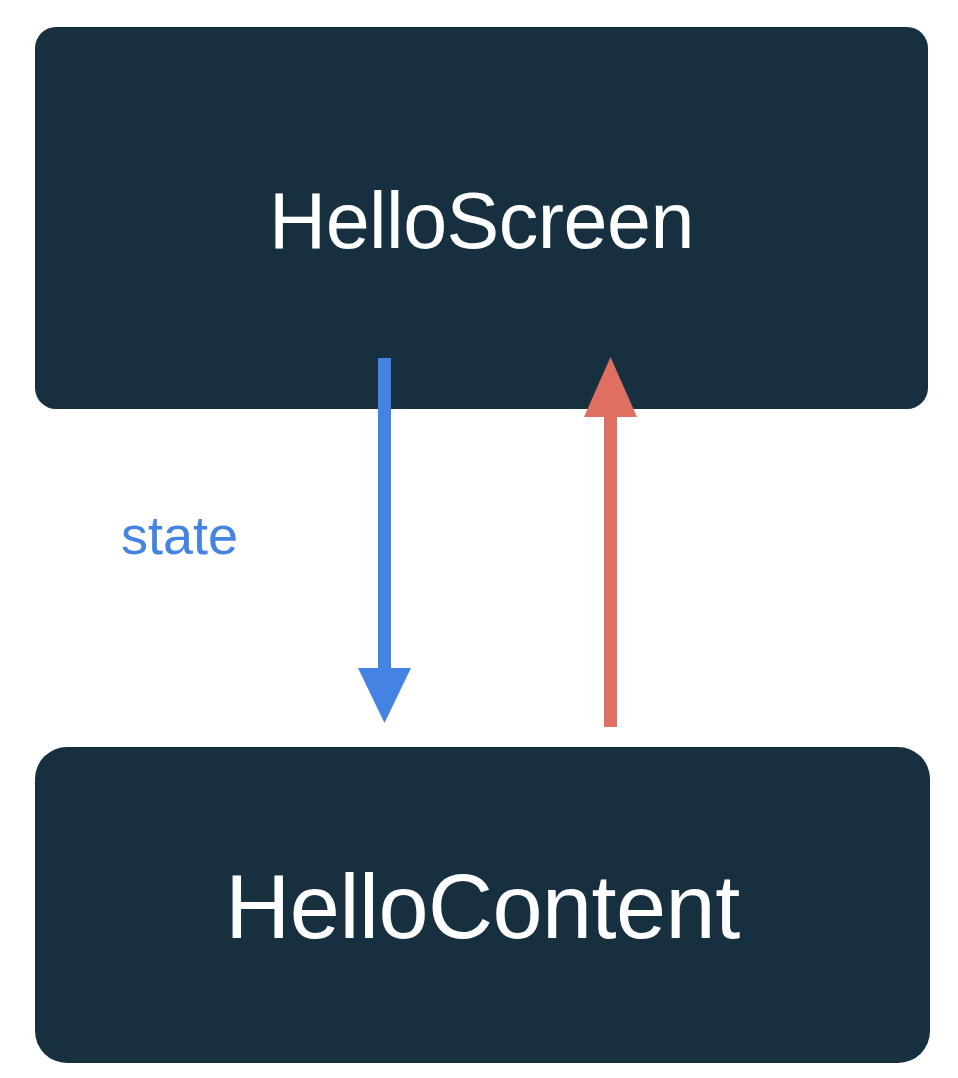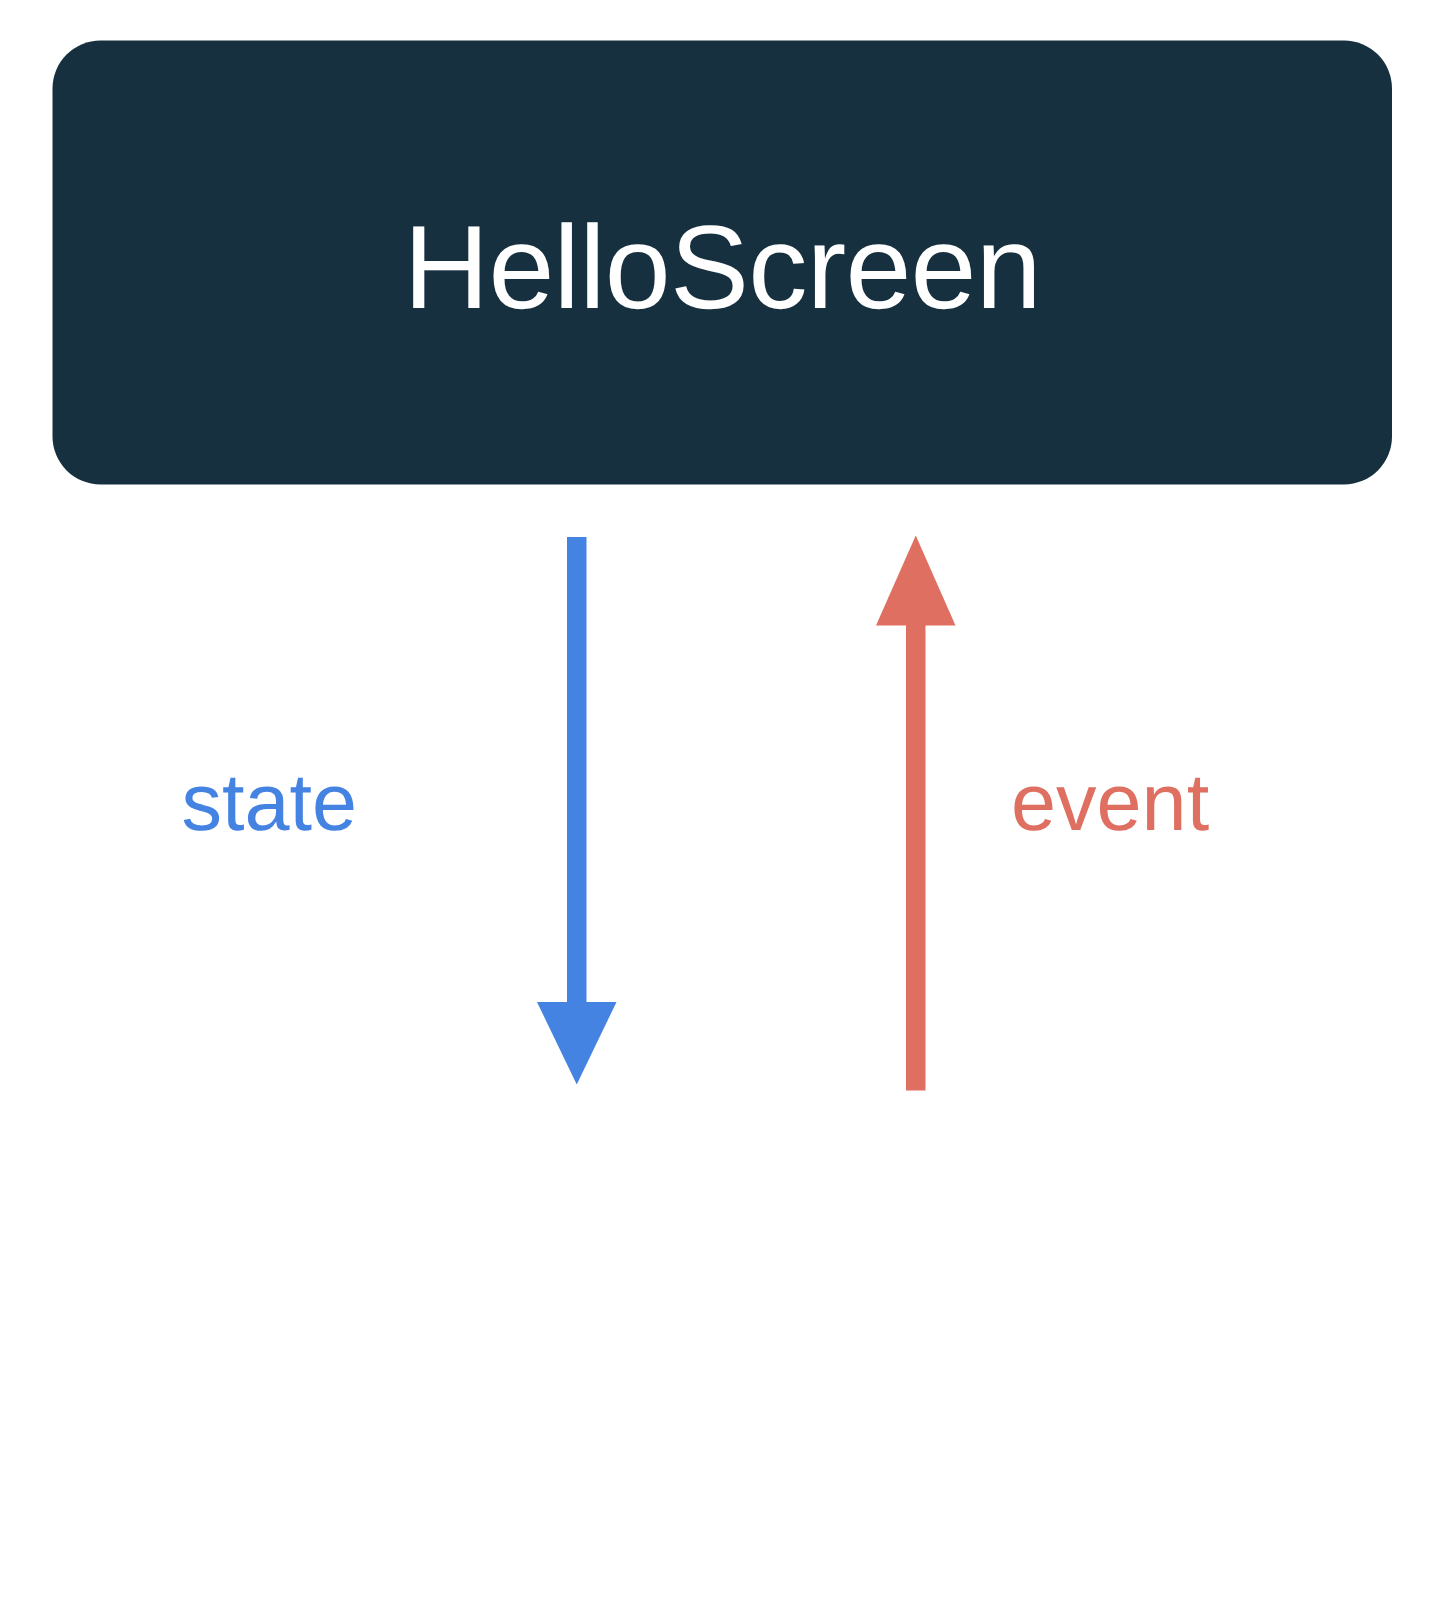--- a/index.html
+++ b/index.html
@@ -33,21 +33,22 @@
     font-weight: 400;
     line-height: 1;
     letter-spacing: -0.5px;
     white-space: nowrap;
   }
 
   #node-hello-screen {
     left: 35px;
     top: 27px;
     width: 893px;
-    height: 296px;
+    height: 382px;
+    border-radius: 21px;
   }
   #node-hello-screen .node-label {
     font-size: 79px;
     position: relative;
     top: 2px;
   }
 
   #node-hello-content {
     left: 35px;
     top: 747px;
@@ -105,16 +106,18 @@
     </g>
 
     <g>
       <rect x="604" y="412" width="13" height="315" fill="#de6f61"></rect>
       <polygon points="584,417 637,417 610.5,357" fill="#de6f61"></polygon>
     </g>
   </svg>
 
   <span class="edge-label" id="edge-label-state">state</span>
 
-  <span class="edge-label" id="edge-label-event">event</span>
 
+  <div class="node-box" id="node-hello-content">
+    <span class="node-label">HelloContent</span>
+  </div>
 
 </div>
 
 </body></html>

